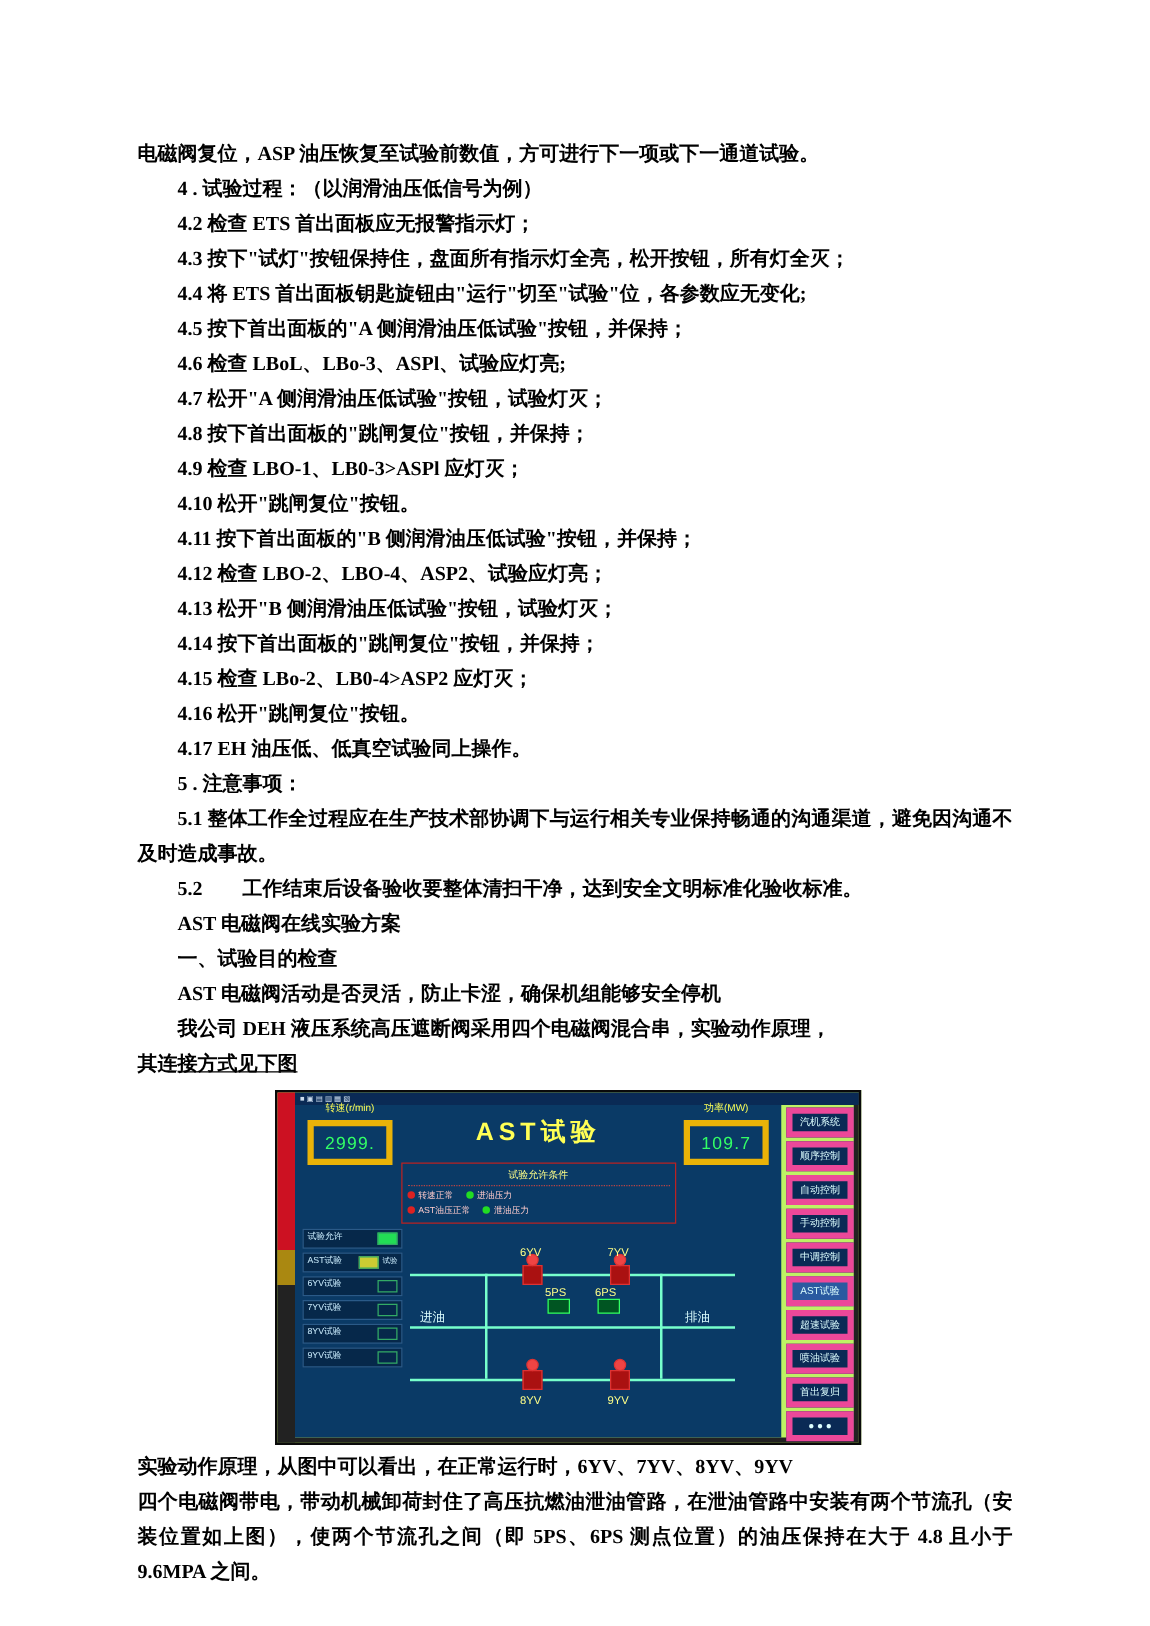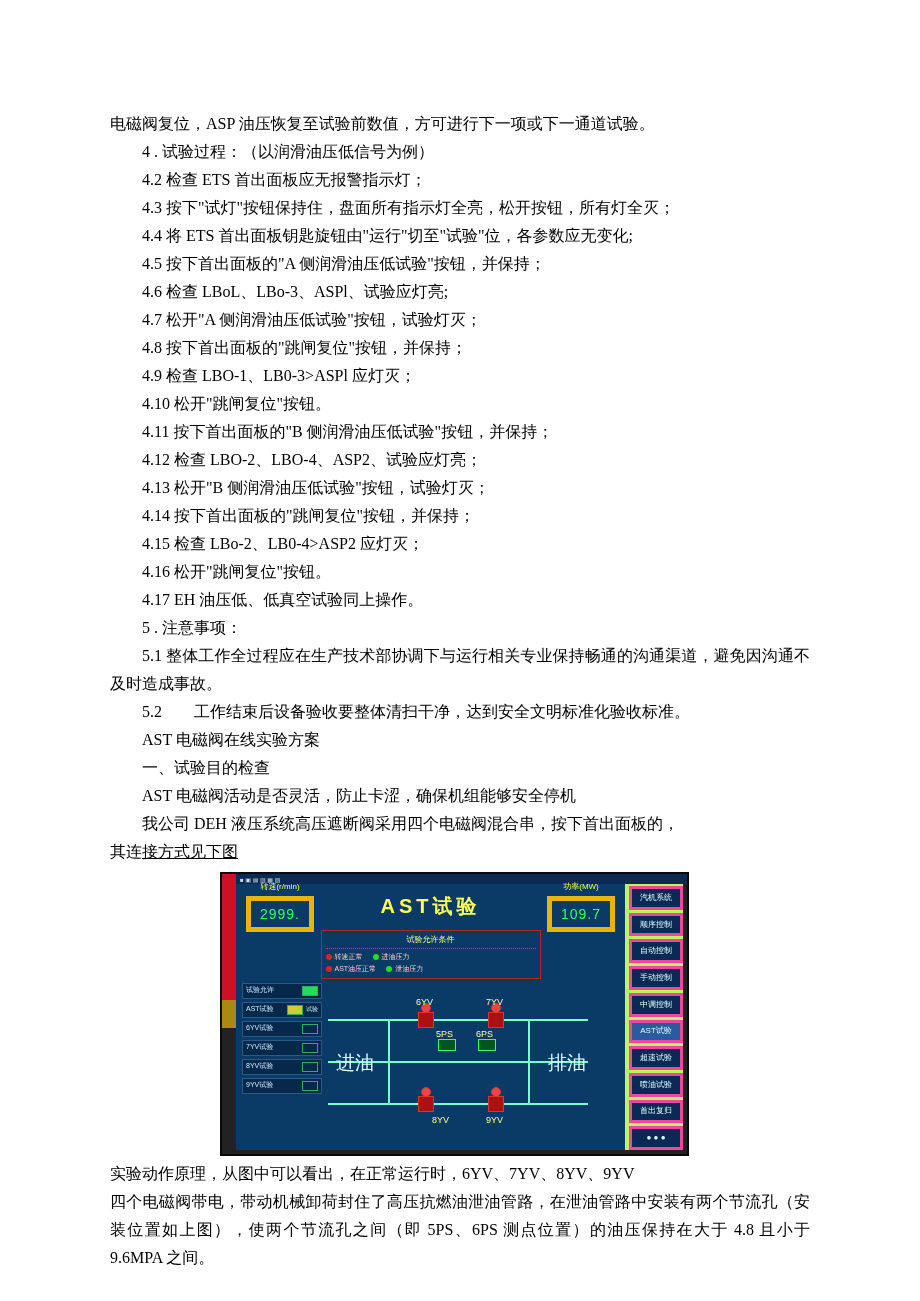--- a/index.html
+++ b/index.html
@@ -11,20 +11,21 @@
     line-height: 1.75;
     color: #000;
     width: 920px;
   }
   .page {
     padding: 110px 110px 60px 110px;
   }
   .para {
     margin: 0;
     text-align: justify;
+    font-weight: bold;
   }
   .indent1 { text-indent: 2em; }
   .no-indent { text-indent: 0; }
   .underline { text-decoration: underline; }
 
   
   .embed-wrap {
     margin: 6px 0 4px 110px;
   }
   .monitor {
@@ -61,21 +62,21 @@
     position: absolute;
     right: 4px; top: 12px; bottom: 4px;
     width: 54px;
     display: flex;
     flex-direction: column;
     gap: 3px;
   }
   .right-btn {
     flex: 1;
     background: #0a2a55;
-    border: 3px solid #ec4899;
+    border: 5px solid #ec4899;
     color: #dff;
     font-size: 8px;
     display: flex;
     align-items: center;
     justify-content: center;
     text-align: center;
   }
   .right-btn.active { background: #2a5aa0; }
   .hdr {
     display: flex;
@@ -184,21 +185,21 @@
     border: 1px solid #d33;
     border-radius: 50%;
     background: #e44;
   }
   .dlabel {
     position: absolute;
     color: #ff8;
     font-size: 9px;
     white-space: nowrap;
   }
-  .dlabel.big { font-size: 19px; color: #dff; }
+  .dlabel.big { font-size: 10px; color: #dff; }
   .sensor {
     position: absolute;
     width: 16px; height: 10px;
     border: 1px solid #3f6;
     background: #052;
   }
 </style>
 </head>
 <body>
 
@@ -221,21 +222,21 @@
   <p class="para indent1">4.14   按下首出面板的"跳闸复位"按钮，并保持；</p>
   <p class="para indent1">4.15   检查 LBo-2、LB0-4&gt;ASP2 应灯灭；</p>
   <p class="para indent1">4.16   松开"跳闸复位"按钮。</p>
   <p class="para indent1">4.17   EH 油压低、低真空试验同上操作。</p>
   <p class="para indent1">5 . 注意事项：</p>
   <p class="para indent1">5.1   整体工作全过程应在生产技术部协调下与运行相关专业保持畅通的沟通渠道，避免因沟通不及时造成事故。</p>
   <p class="para indent1">5.2　　工作结束后设备验收要整体清扫干净，达到安全文明标准化验收标准。</p>
   <p class="para indent1">AST 电磁阀在线实验方案</p>
   <p class="para indent1">一、试验目的检查</p>
   <p class="para indent1">AST 电磁阀活动是否灵活，防止卡涩，确保机组能够安全停机</p>
-  <p class="para indent1">我公司 DEH 液压系统高压遮断阀采用四个电磁阀混合串，按下首出面板的，</p>
+  <p class="para indent1">我公司 DEH 液压系统高压遮断阀采用四个电磁阀混合串，实验动作原理，</p>
   <p class="para no-indent">
     <span>其连</span><span class="underline">接方式见下图</span>
   </p>
 
   <div class="embed-wrap">
     <div class="monitor">
       <div class="left-stripe"></div>
       <div class="titlebar">■ ▣ ▤ ▥ ▦ ▧</div>
 
       <div class="screen">
@@ -300,21 +301,21 @@
 
             <div class="pipe-v" style="left:60px;top:28px;height:84px"></div>
             <div class="pipe-v" style="left:200px;top:28px;height:84px"></div>
 
             <div class="valve" style="left:90px;top:21px"></div>
             <div class="dlabel" style="left:88px;top:4px">6YV</div>
             <div class="valve" style="left:160px;top:21px"></div>
             <div class="dlabel" style="left:158px;top:4px">7YV</div>
 
             <div class="valve" style="left:90px;top:105px"></div>
-            <div class="dlabel" style="left:104px;top:122px">8YV</div>
+            <div class="dlabel" style="left:88px;top:122px">8YV</div>
             <div class="valve" style="left:160px;top:105px"></div>
             <div class="dlabel" style="left:158px;top:122px">9YV</div>
 
             <div class="sensor" style="left:110px;top:48px"></div>
             <div class="dlabel" style="left:108px;top:36px">5PS</div>
             <div class="sensor" style="left:150px;top:48px"></div>
             <div class="dlabel" style="left:148px;top:36px">6PS</div>
 
             <div class="dlabel big" style="left:8px;top:55px">进油</div>
             <div class="dlabel big" style="left:220px;top:55px">排油</div>

